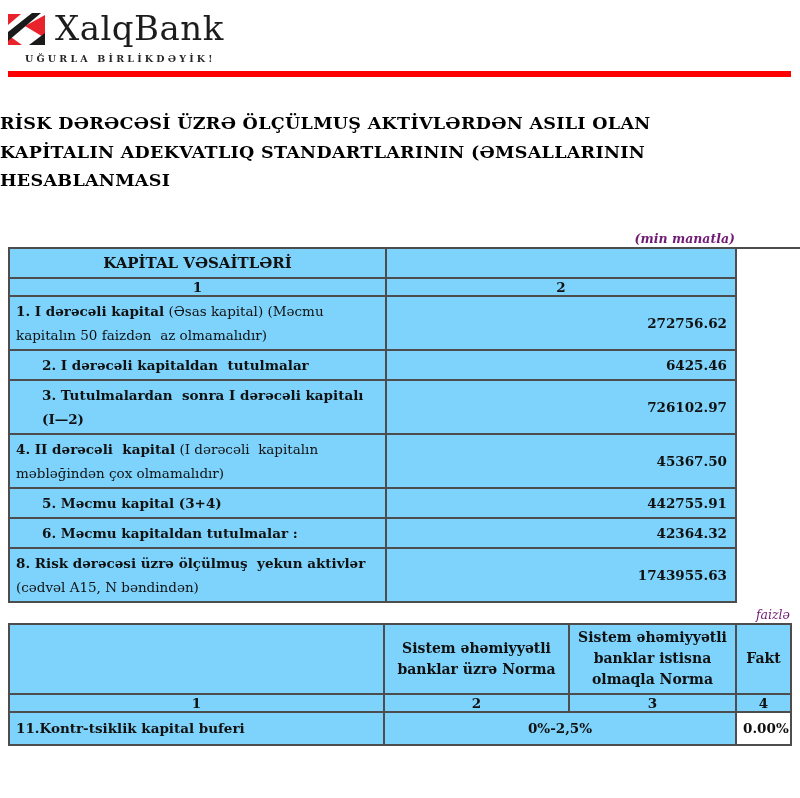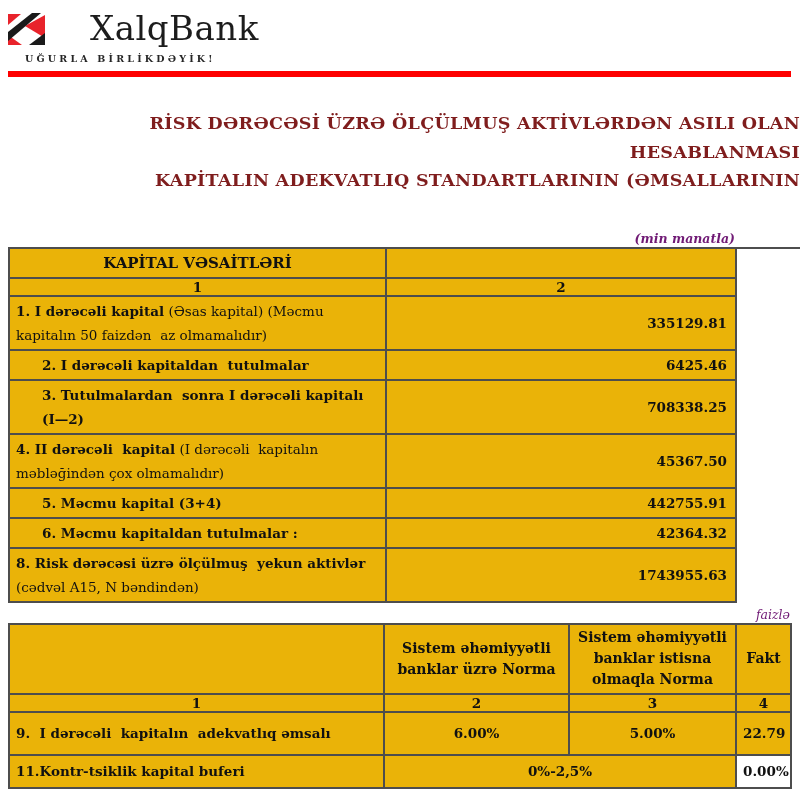--- a/index.html
+++ b/index.html
@@ -7,21 +7,21 @@
   body {
     height:798px;
     font-family:"DejaVu Serif","Liberation Serif",serif;
     color:#111111;
     overflow:hidden;
     position:relative;
   }
 
   
   .header { padding:10px 0 0 8px; }
-  .brand-row { display:flex; align-items:flex-end;gap:35px; }
+  .brand-row { display:flex; align-items:flex-end; }
   .logo-icon { width:37px; height:33px; margin-top:2px; }
   .brand-name {
     font-size:34px;
     font-weight:500;
     color:#1c1c1c;
     margin-left:10px;
     letter-spacing:0.5px;
     line-height:36px;
   }
   .tagline {
@@ -34,27 +34,26 @@
   .red-rule {
     margin:7px 0 0 8px;
     width:783px;
     height:6px;
     background:#fe0000;
   }
 
   
   .doc-title {
     margin-top:32px;
-    text-align:right;
+    text-align:left;
     font-weight:bold;
     font-size:17.5px;
     line-height:28.5px;
     letter-spacing:0.3px;
-    color:#7f1d1d;
-    padding-left:46px;
+    color:#000000;
   }
 
   
   .unit-note {
     font-style:italic;
     font-size:12.5px;
     text-align:right;
     color:#701a75;
   }
   .unit-note.t1 { width:727px; margin:36px 0 1px 8px; font-weight:bold; }
@@ -64,21 +63,21 @@
   .t1-wrap { position:relative; margin-left:8px; width:727px; }
   .t1-topline {
     position:absolute; top:0; left:727px; width:65px; height:2px;
     background:#4d4d4d;
   }
   table { border-collapse:collapse; table-layout:fixed; }
   #capital-table { width:727px; }
   #ratio-table   { width:782px; }
   td, th {
     border:2px solid #4d4d4d;
-    background:#eab308;
+    background:#7dd3fc;
     vertical-align:middle;
     font-size:13.5px;
     padding:2px 6px;
   }
   .hdr-cell {
     text-align:center;
     font-weight:bold;
     font-size:15px;
     height:30px;
   }
@@ -127,22 +126,22 @@
       <polygon points="0,1 13,1 0,12" fill="#e8232b"></polygon>
     </svg>
     <div class="brand-name">XalqBank</div>
   </div>
   <div class="tagline">UĞURLA BİRLİKDƏYİK!</div>
 </div>
 <div class="red-rule"></div>
 
 <div class="doc-title">
   <div>RİSK DƏRƏCƏSİ ÜZRƏ ÖLÇÜLMUŞ AKTİVLƏRDƏN ASILI OLAN</div>
+  <div>KAPİTALIN ADEKVATLIQ STANDARTLARININ (ƏMSALLARININ</div>
   <div>HESABLANMASI</div>
-  <div>KAPİTALIN ADEKVATLIQ STANDARTLARININ (ƏMSALLARININ</div>
 </div>
 
 <div class="unit-note t1">(min manatla)</div>
 
 <div class="t1-wrap">
   <div class="t1-topline"></div>
   <table id="capital-table">
     <colgroup>
         <col style="width:377px">
         <col style="width:350px">
@@ -152,29 +151,29 @@
       <td class="hdr-cell">KAPİTAL VƏSAİTLƏRİ</td>
       <td class="hdr-cell"></td>
     </tr>
     <tr class="num-row">
       <td>1</td>
       <td>2</td>
     </tr>
 
     <tr class="row-tall">
       <td class="label-cell"><span class="b">1. I dərəcəli kapital</span><span class="r"> (Əsas kapital) (Məcmu kapitalın 50 faizdən  az olmamalıdır)</span></td>
-      <td class="value-cell">335129.81</td>
+      <td class="value-cell">272756.62</td>
     </tr>
     <tr class="row-short">
       <td class="label-cell"><span class="b">2. I dərəcəli kapitaldan  tutulmalar</span><span class="r"></span></td>
       <td class="value-cell">6425.46</td>
     </tr>
     <tr class="row-short">
       <td class="label-cell"><span class="b">3. Tutulmalardan  sonra I dərəcəli kapitalı (I—2)</span><span class="r"></span></td>
-      <td class="value-cell">708338.25</td>
+      <td class="value-cell">726102.97</td>
     </tr>
     <tr class="row-tall">
       <td class="label-cell"><span class="b">4. II dərəcəli  kapital</span><span class="r"> (I dərəcəli  kapitalın məbləğindən çox olmamalıdır)</span></td>
       <td class="value-cell">45367.50</td>
     </tr>
     <tr class="row-short">
       <td class="label-cell"><span class="b">5. Məcmu kapital (3+4)</span><span class="r"></span></td>
       <td class="value-cell">442755.91</td>
     </tr>
     <tr class="row-short">
@@ -204,25 +203,19 @@
     <td class="head-cell">Sistem əhəmiyyətli banklar üzrə Norma</td>
     <td class="head-cell">Sistem əhəmiyyətli banklar istisna olmaqla Norma</td>
     <td class="head-cell">Fakt</td>
   </tr>
   <tr class="num-row">
     <td>1</td>
     <td>2</td>
     <td>3</td>
     <td>4</td>
   </tr>
-  <tr class="row-data">
-    <td class="r-label">9.  I dərəcəli  kapitalın  adekvatlıq əmsalı</td>
-    <td class="center">6.00%</td>
-    <td class="center">5.00%</td>
-    <td class="center">22.79</td>
-  </tr>
   <tr class="row-last">
     <td class="r-label">11.Kontr-tsiklik kapital buferi</td>
     <td class="center" colspan="2">0%-2,5%</td>
     <td class="fakt-white">0.00%</td>
   </tr>
 </tbody>
   </table>
 
 </body></html>

